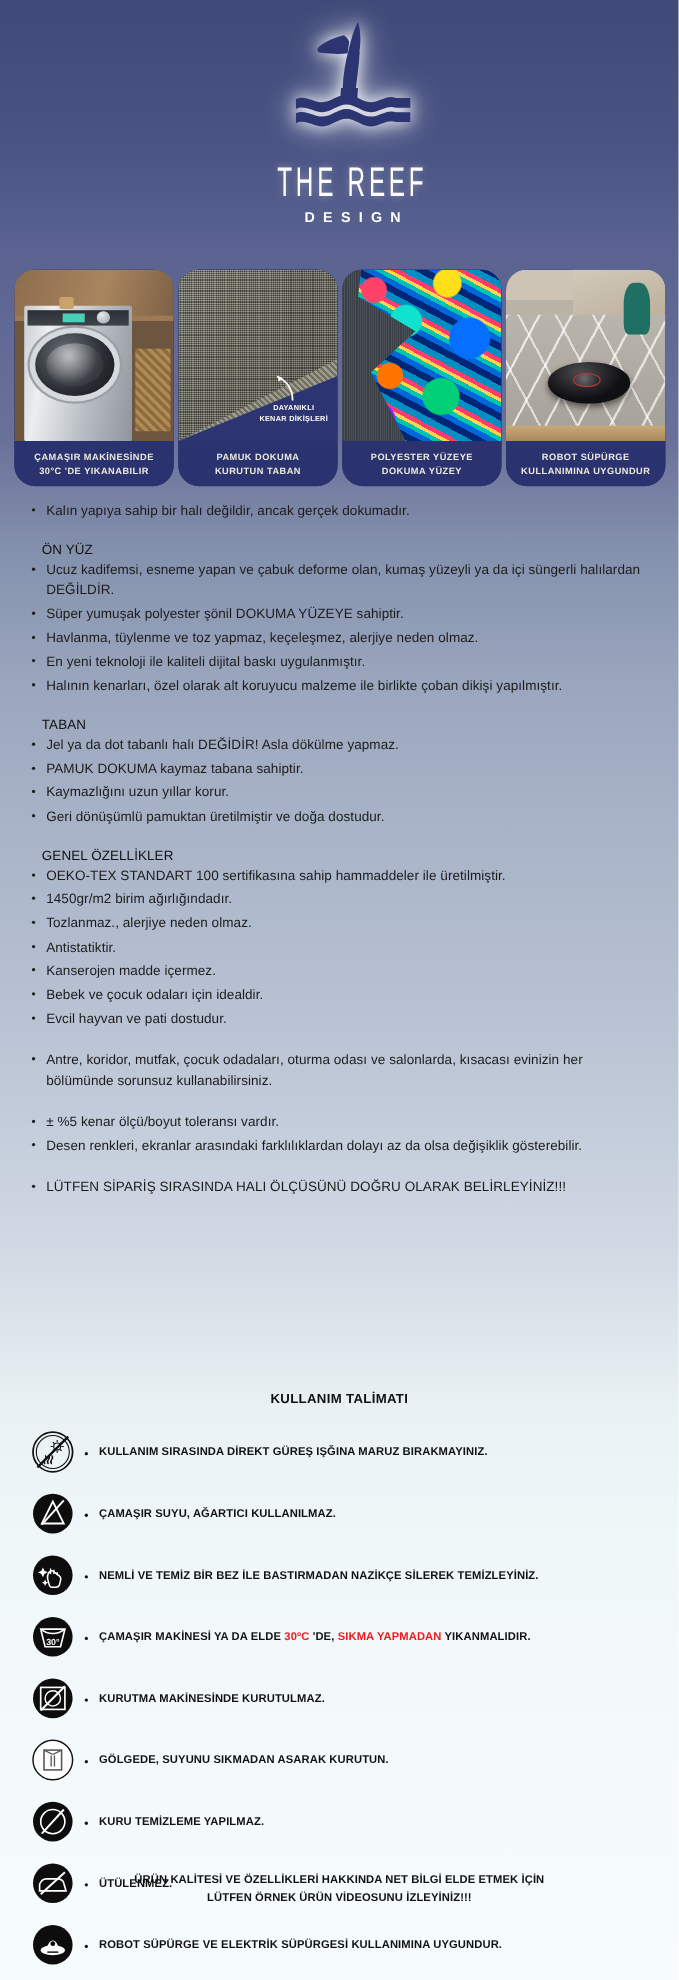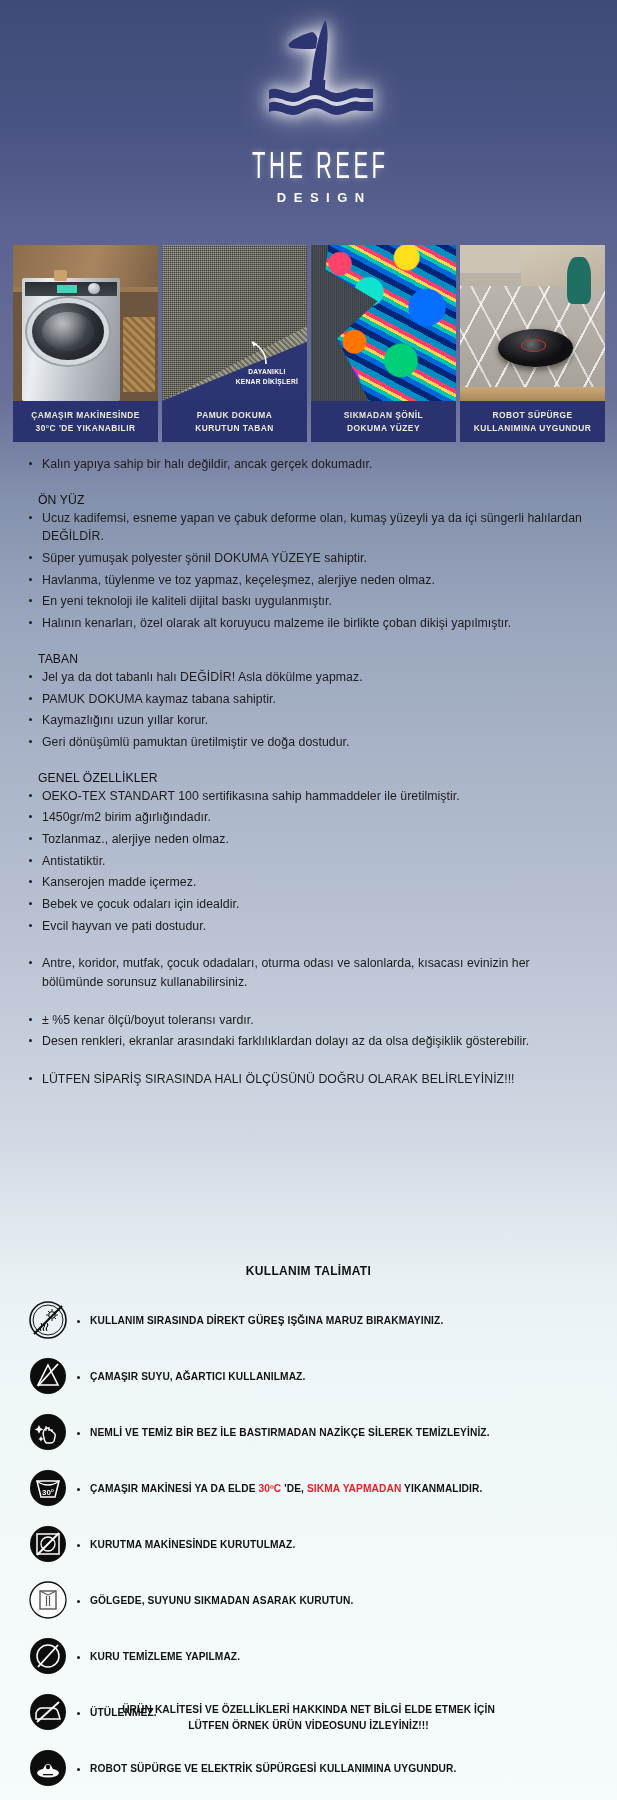--- a/index.html
+++ b/index.html
@@ -67,21 +67,21 @@
   
   .strip{
     position:absolute;left:13px;top:245px;width:592px;height:197px;
     display:flex;gap:4px;
   }
   .tile{
     position:relative;
     flex:1 1 0;
     background:#2c3572;
     overflow:hidden;
-    display:flex;flex-direction:column;
+    display:flex;flex-direction:column;border-radius:19px;
   }
   .tile-photo{position:relative;flex:1 1 auto;overflow:hidden;}
   .tile-cap{
     height:41px;
     background:#2a3370;
     color:#eceadb;
     display:flex;flex-direction:column;align-items:center;justify-content:center;
     text-align:center;
     font-size:8.4px;
     font-weight:bold;
@@ -275,21 +275,21 @@
     </div>
 
     <div class="tile">
       <div class="tile-photo">
         <div class="mb">
             <div class="mb-back"></div>
             <div class="mb-print"></div>
           </div>
       </div>
       <div class="tile-cap">
-        <span>SIKMADAN ŞÖNİL</span>
+        <span>POLYESTER YÜZEYE</span>
         <span>DOKUMA YÜZEY</span>
       </div>
     </div>
 
     <div class="tile">
       <div class="tile-photo">
         <div class="rv">
             <div class="rv-sofa"></div>
             <div class="rv-rug"></div>
             <div class="rv-lines"></div>

